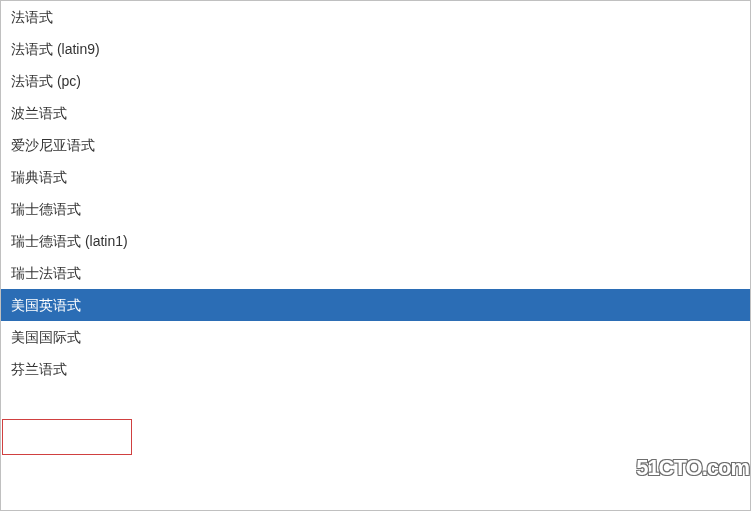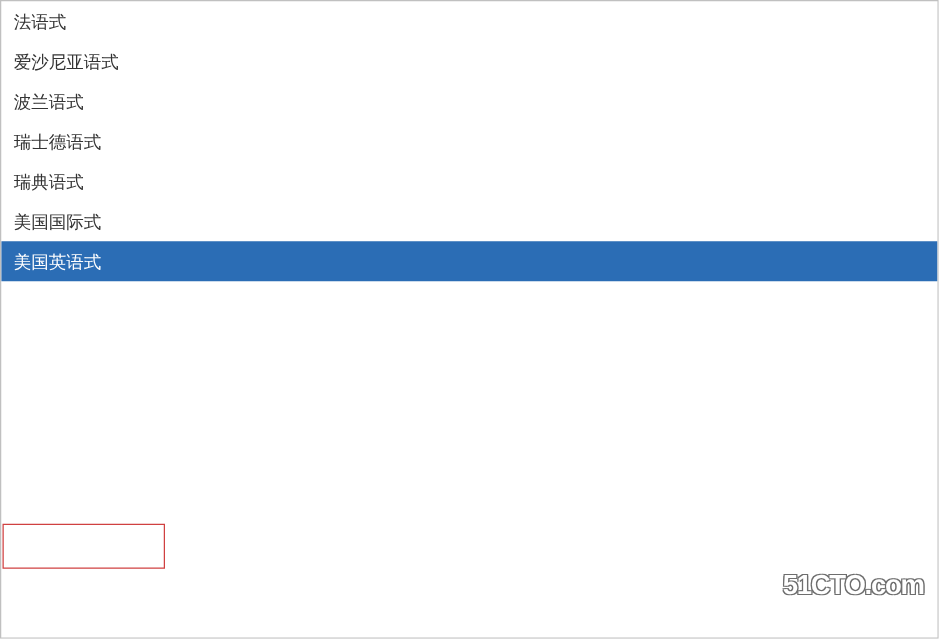--- a/index.html
+++ b/index.html
@@ -41,21 +41,21 @@
       position: absolute;
       border: 1px solid #d04040;
       pointer-events: none;
       left: 2px;
       top: 419px;
       width: 130px;
       height: 36px;
     }
     .watermark {
       position: absolute;
-      right: 12px;
+      right: 2px;
       bottom: 15px;
       display: flex;
       align-items: center;
       gap: 10px;
       pointer-events: none;
       opacity: 0.85;
       margin-top: 33px;
     }
     .watermark-baidu {
       font-family: Arial, sans-serif;
@@ -89,36 +89,51 @@
     }
   </style>
 </head>
 <body>
 
 <div class="list-container">
   <div class="list-item">
       <span>法语式</span>
     </div>
   <div class="list-item">
-      <span>爱沙尼亚语式</span>
+      <span>法语式 (latin9)</span>
+    </div>
+  <div class="list-item">
+      <span>法语式 (pc)</span>
     </div>
   <div class="list-item">
       <span>波兰语式</span>
     </div>
   <div class="list-item">
-      <span>瑞士德语式</span>
+      <span>爱沙尼亚语式</span>
     </div>
   <div class="list-item">
       <span>瑞典语式</span>
     </div>
   <div class="list-item">
-      <span>美国国际式</span>
+      <span>瑞士德语式</span>
+    </div>
+  <div class="list-item">
+      <span>瑞士德语式 (latin1)</span>
+    </div>
+  <div class="list-item">
+      <span>瑞士法语式</span>
     </div>
   <div class="list-item selected">
       <span>美国英语式</span>
+    </div>
+  <div class="list-item">
+      <span>美国国际式</span>
+    </div>
+  <div class="list-item">
+      <span>芬兰语式</span>
     </div>
 </div>
 
 <div class="highlight-box"></div>
 
 <div class="watermark">
   <span class="watermark-baidu">Bai</span>
   <div class="watermark-51cto">
     <span class="watermark-51cto-main">51CTO.com</span>
     <div class="watermark-51cto-sub">

